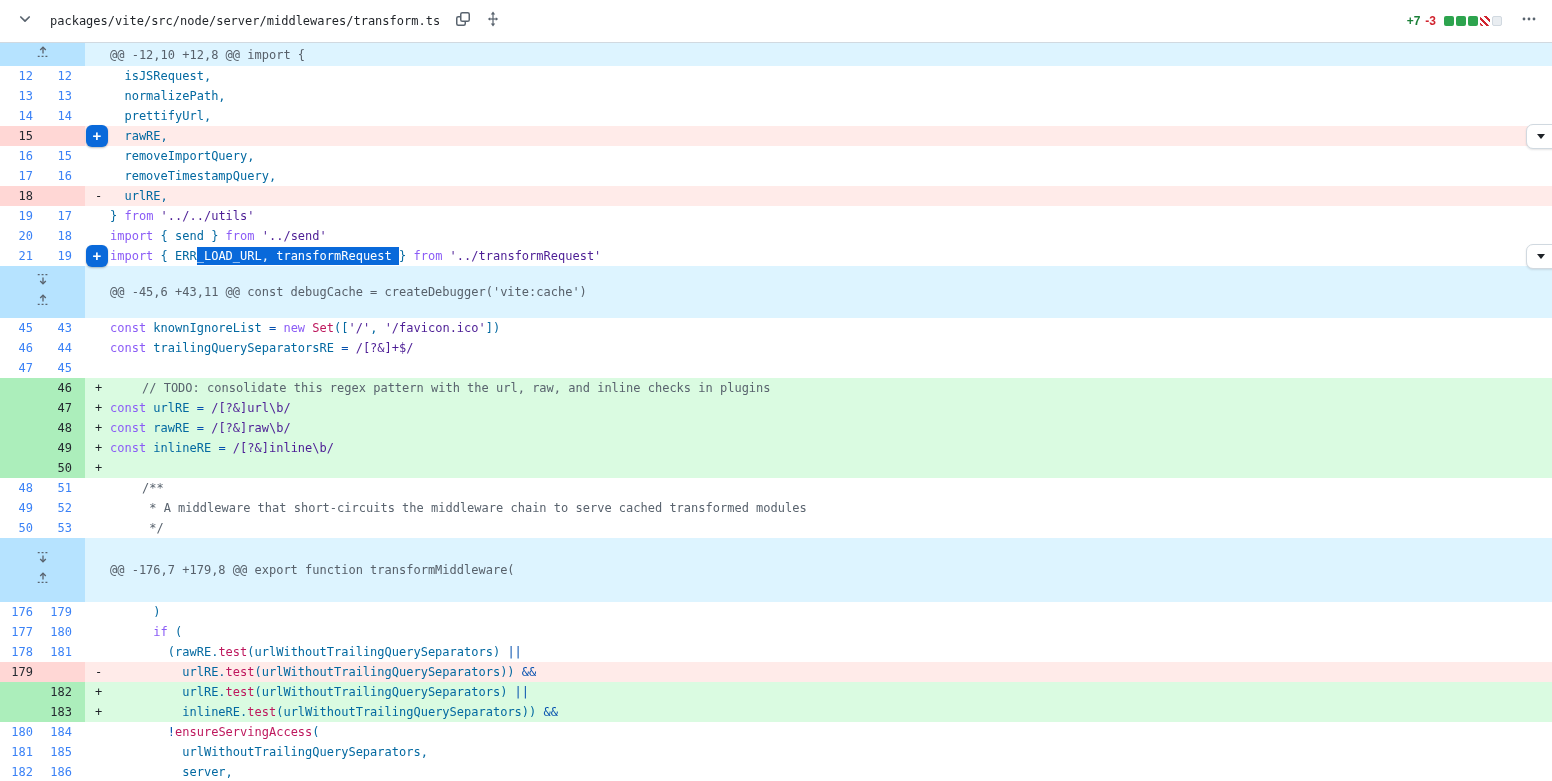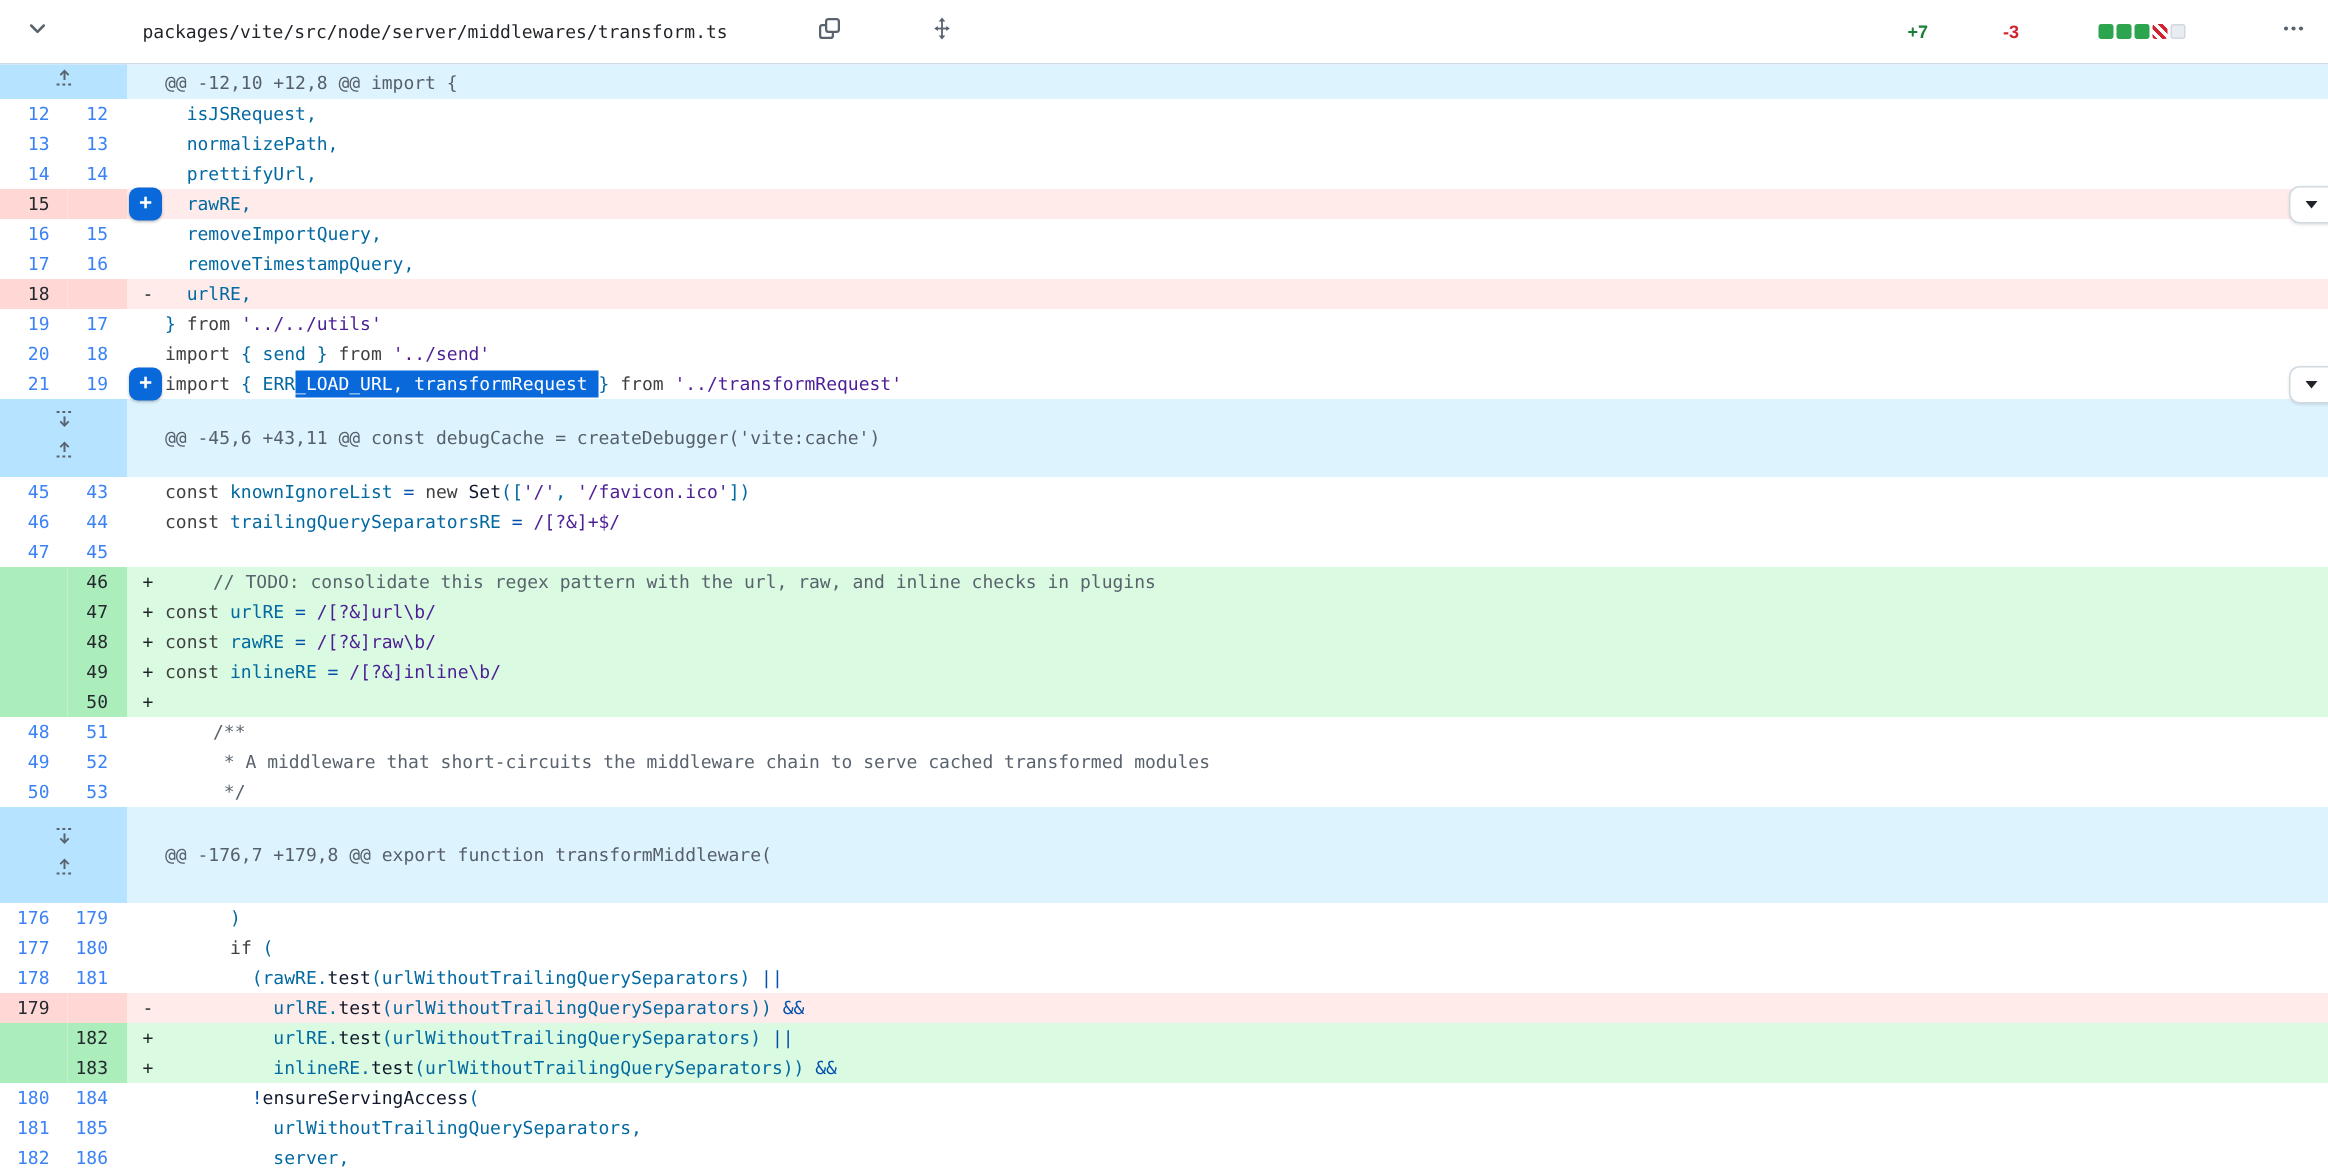--- a/index.html
+++ b/index.html
@@ -1,21 +1,21 @@
 <!DOCTYPE html>
 <html><head>
 <meta charset="utf-8">
 <style>
   * { margin:0; padding:0; box-sizing:border-box; }
   html,body { width:1552px; height:781px; background:#fff; overflow:hidden;
     font-family:"Liberation Sans", sans-serif; }
 
   
   .file-header { height:43px; border-bottom:1px solid #d1d9e0; display:flex;
-    align-items:center; padding:0 10px 0 12px; background:#fff;gap:45px; }
+    align-items:center; padding:0 10px 0 12px; background:#fff; }
   .chev-btn { width:26px; height:26px; display:flex; align-items:center; justify-content:center;
     border-radius:6px; cursor:pointer; }
   .file-path { font-family:"DejaVu Sans Mono","Liberation Mono",monospace; font-size:12px;
     color:#1f2328; margin:0 6px 0 12px; }
   .icon-btn { width:26px; height:26px; display:flex; align-items:center; justify-content:center;
     border-radius:6px; cursor:pointer; margin-left:4px; }
   .fh-spacer { flex:1; }
   .added-count { color:#1a7f37; font-size:12px; font-weight:bold; margin-right:5px; }
   .deleted-count { color:#d1242f; font-size:12px; font-weight:bold; }
   .diffstat { display:flex; gap:2px; margin:0 14px 0 8px; }
@@ -47,24 +47,24 @@
   .hunk-gut { flex:none; width:85px; background:#b6e3ff; display:flex; flex-direction:column;
     align-items:center; justify-content:center; gap:5px; }
   .hunk-content { flex:1; background:#ddf4ff; display:flex; align-items:center; }
   .hunk-text { padding-left:25px; color:#57606a; white-space:pre; }
   .expand-btn { width:18px; height:16px; display:flex; align-items:center; justify-content:center;
     cursor:pointer; }
   .row.partial .hunk-gut { justify-content:flex-start; padding-top:3px; overflow:hidden; }
 
   
   .c-tx { color:#0369a1; }
-  .c-k  { color:#404040; }
+  .c-k  { color:#8b5cf6; }
   .c-s  { color:#4c1d95; }
   .c-op { color:#0550ae; }
-  .c-fn { color:#0f172a; }
+  .c-fn { color:#be185d; }
   .c-cm { color:#59636e;margin-left:32px; }
   .c-sel { background:#0969da; color:#ffffff; padding:2px 0; }
 
   
   .plus-btn { position:absolute; left:86px; top:-1px; width:22px; height:22px; background:#0969da;
     border-radius:6px; color:#fff; font-size:15px; font-weight:bold; line-height:21px;
     text-align:center; z-index:3; box-shadow:0 1px 2px rgba(31,35,40,.3); cursor:pointer;
     font-family:"Liberation Sans",sans-serif; }
   .dropdown-btn { position:absolute; right:-10px; top:-2px; width:36px; height:25px; background:#fff;
     border:1px solid #d1d9e0; border-radius:7px; z-index:3; display:flex; align-items:center;

